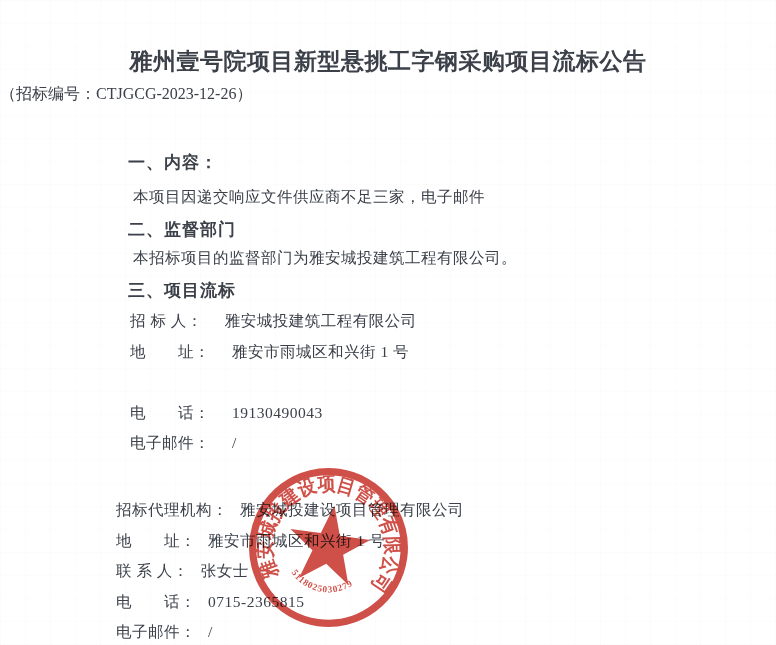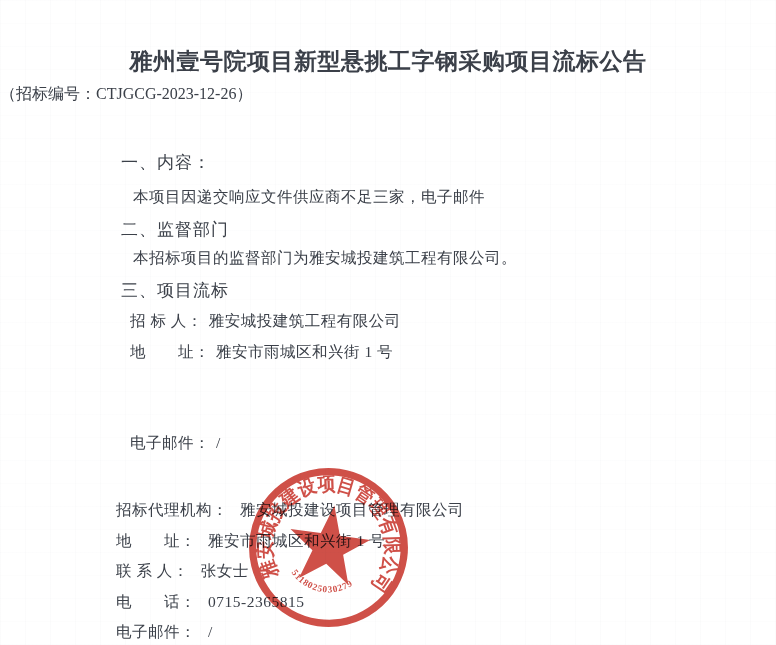--- a/index.html
+++ b/index.html
@@ -10,24 +10,24 @@
       repeating-linear-gradient(90deg, rgba(70,80,100,0.018) 0 1px, transparent 1px 25px),
       repeating-linear-gradient(0deg, rgba(70,80,100,0.012) 0 1px, transparent 1px 23px),
       #ffffff;
     color:#3b4049;
     font-family:"Liberation Serif","DejaVu Serif",serif;
     overflow:hidden;
   }
   .line{position:absolute;white-space:pre;}
   .doc-title{top:46px;left:0;width:100%;text-align:center;font-size:23px;font-weight:700;letter-spacing:0.5px;}
   .doc-subtitle{top:84px;left:0;width:100%;font-size:16px;}
-  .sec-heading{left:121px;font-size:17px;font-weight:400;letter-spacing:1px;}
+  .sec-heading{left:128px;font-size:17px;font-weight:700;letter-spacing:1px;}
   .sec-body{left:133px;font-size:15.5px;letter-spacing:0.5px;}
   .c-row{font-size:15.5px;letter-spacing:0.5px;}
-  .c-row .val{margin-left:6px;}
+  .c-row .val{margin-left:22px;}
   .blk1{left:130px;}
   .blk2{left:116px;}
   .blk2 .val{margin-left:12px;}
   .seal{
     position:absolute;left:247px;top:466px;width:163px;height:163px;
     mix-blend-mode:multiply;opacity:0.88;
     transform:rotate(8deg);
   }
   .seal text{font-family:"Liberation Serif","DejaVu Serif",serif;}
 </style>
@@ -42,20 +42,21 @@
   <div class="line sec-heading" style="top:151px">一、内容：</div>
   <div class="line sec-body" style="top:187px">本项目因递交响应文件供应商不足三家，电子邮件</div>
 
   <div class="line sec-heading" style="top:218px">二、监督部门</div>
   <div class="line sec-body" style="top:248px">本招标项目的监督部门为雅安城投建筑工程有限公司。</div>
 
   <div class="line sec-heading" style="top:279px">三、项目流标</div>
 
   <div class="line c-row blk1" style="top:311px"><span>招 标 人：</span><span class="val">雅安城投建筑工程有限公司</span></div>
   <div class="line c-row blk1" style="top:342px"><span>地　　址：</span><span class="val">雅安市雨城区和兴街 1 号</span></div>
+  <div class="line c-row blk1" style="top:403px"><span>电　　话：</span><span class="val">19130490043</span></div>
   <div class="line c-row blk1" style="top:433px"><span>电子邮件：</span><span class="val">/</span></div>
 
   <div class="line c-row blk2" style="top:500px"><span>招标代理机构：</span><span class="val">雅安城投建设项目管理有限公司</span></div>
   <div class="line c-row blk2" style="top:531px"><span>地　　址：</span><span class="val">雅安市雨城区和兴街 1 号</span></div>
   <div class="line c-row blk2" style="top:561px"><span>联 系 人：</span><span class="val">张女士</span></div>
   <div class="line c-row blk2" style="top:592px"><span>电　　话：</span><span class="val">0715-2365815</span></div>
   <div class="line c-row blk2" style="top:622px"><span>电子邮件：</span><span class="val">/</span></div>
 
   <svg class="seal" viewBox="0 0 200 200" aria-hidden="true">
     <circle cx="100" cy="100" r="93" fill="none" stroke="#c9372e" stroke-width="9"></circle>

